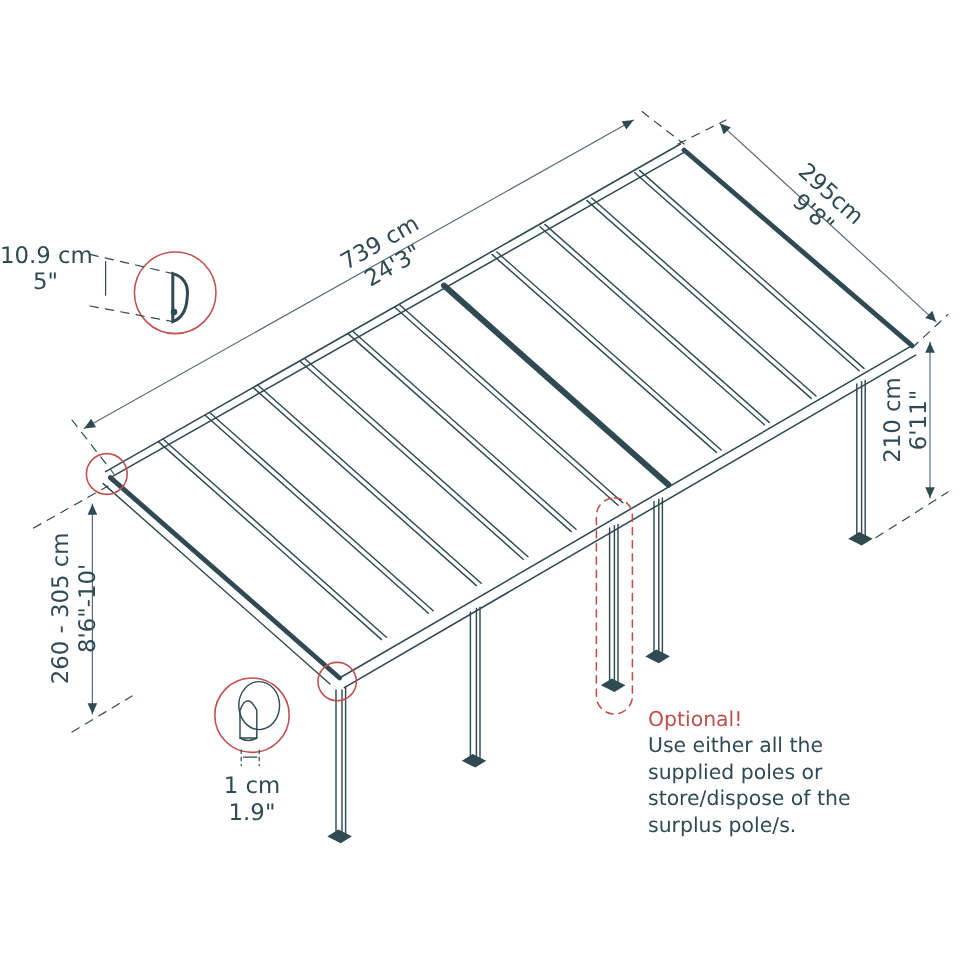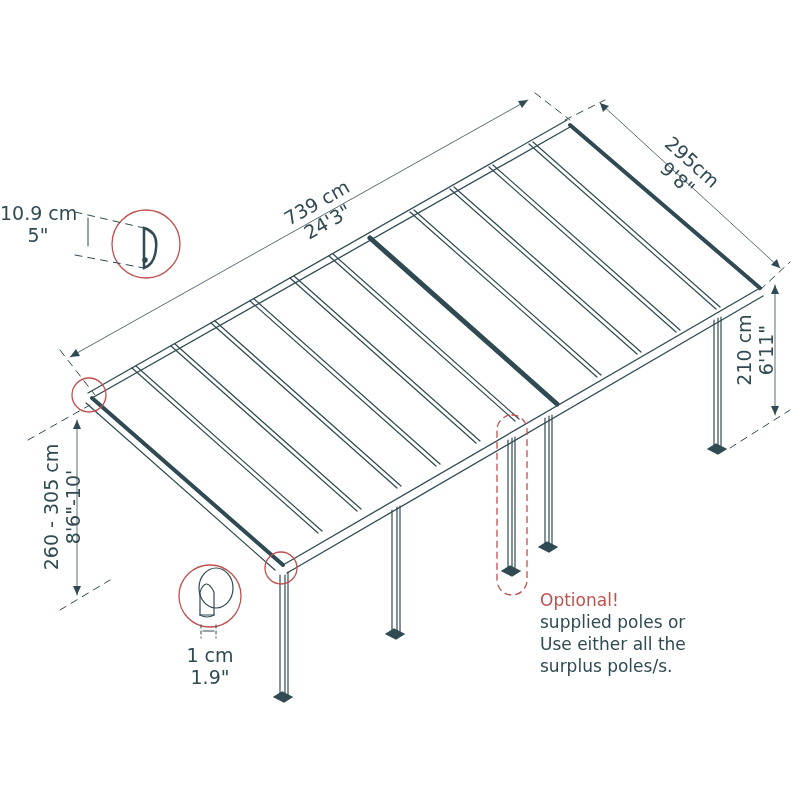--- a/index.html
+++ b/index.html
@@ -175,16 +175,17 @@
   <div>5"</div>
 </div>
 
 <div class="lbl" style="left:172px; top:644px; width:76px;">
   <div>1 cm</div>
   <div>1.9"</div>
 </div>
 
 <div class="note">
   <span class="hl">Optional!</span>
+  <span>Use either all the</span>
   <span>supplied poles or</span>
-  <span>Use either all the</span>
-  <span>surplus poles/s.</span>
+  <span>store/dispose of the</span>
+  <span>surplus pole/s.</span>
 </div>
 
 </body></html>

